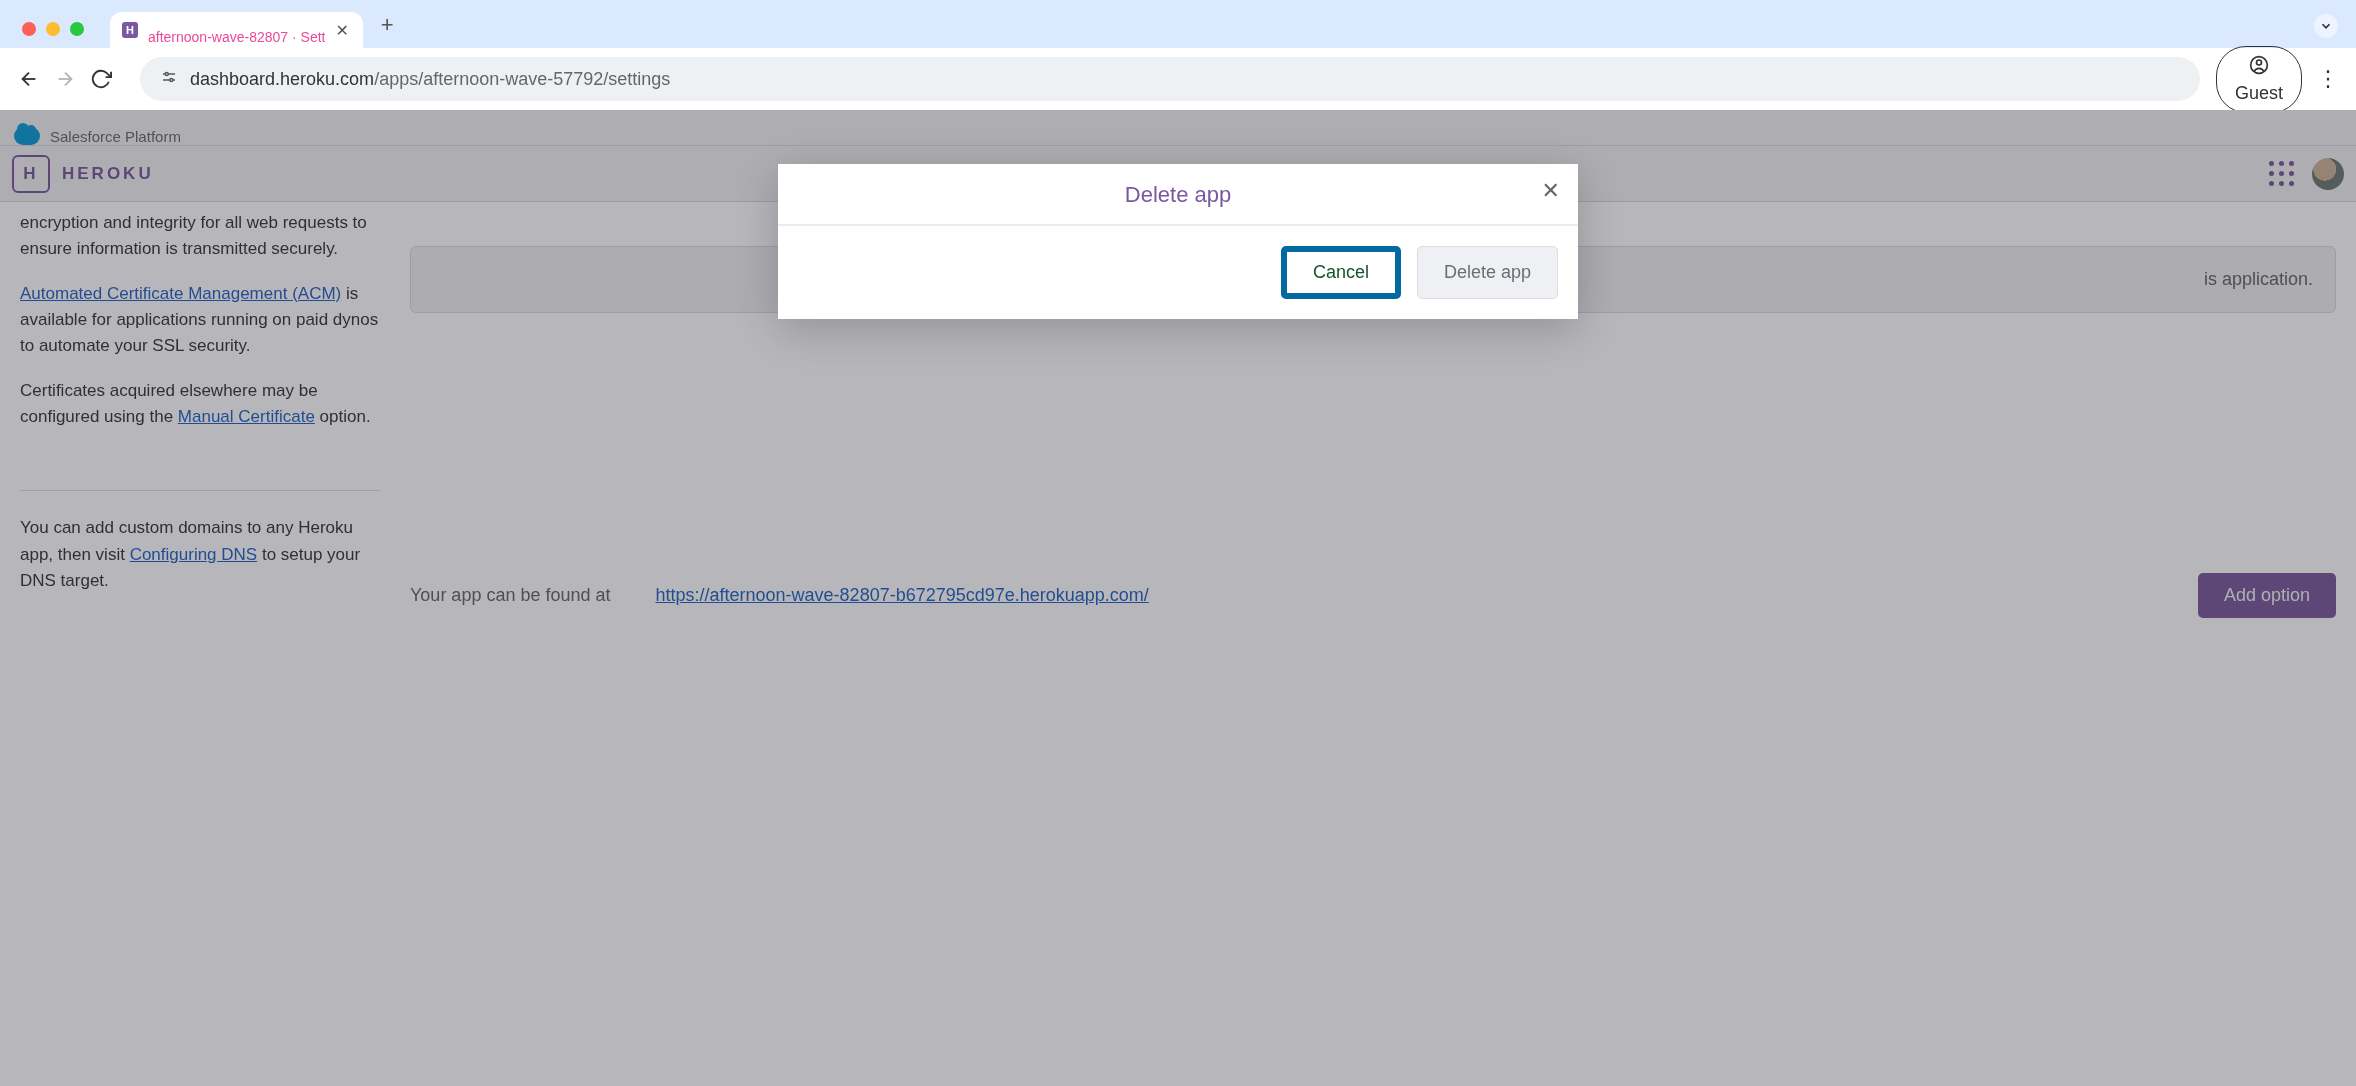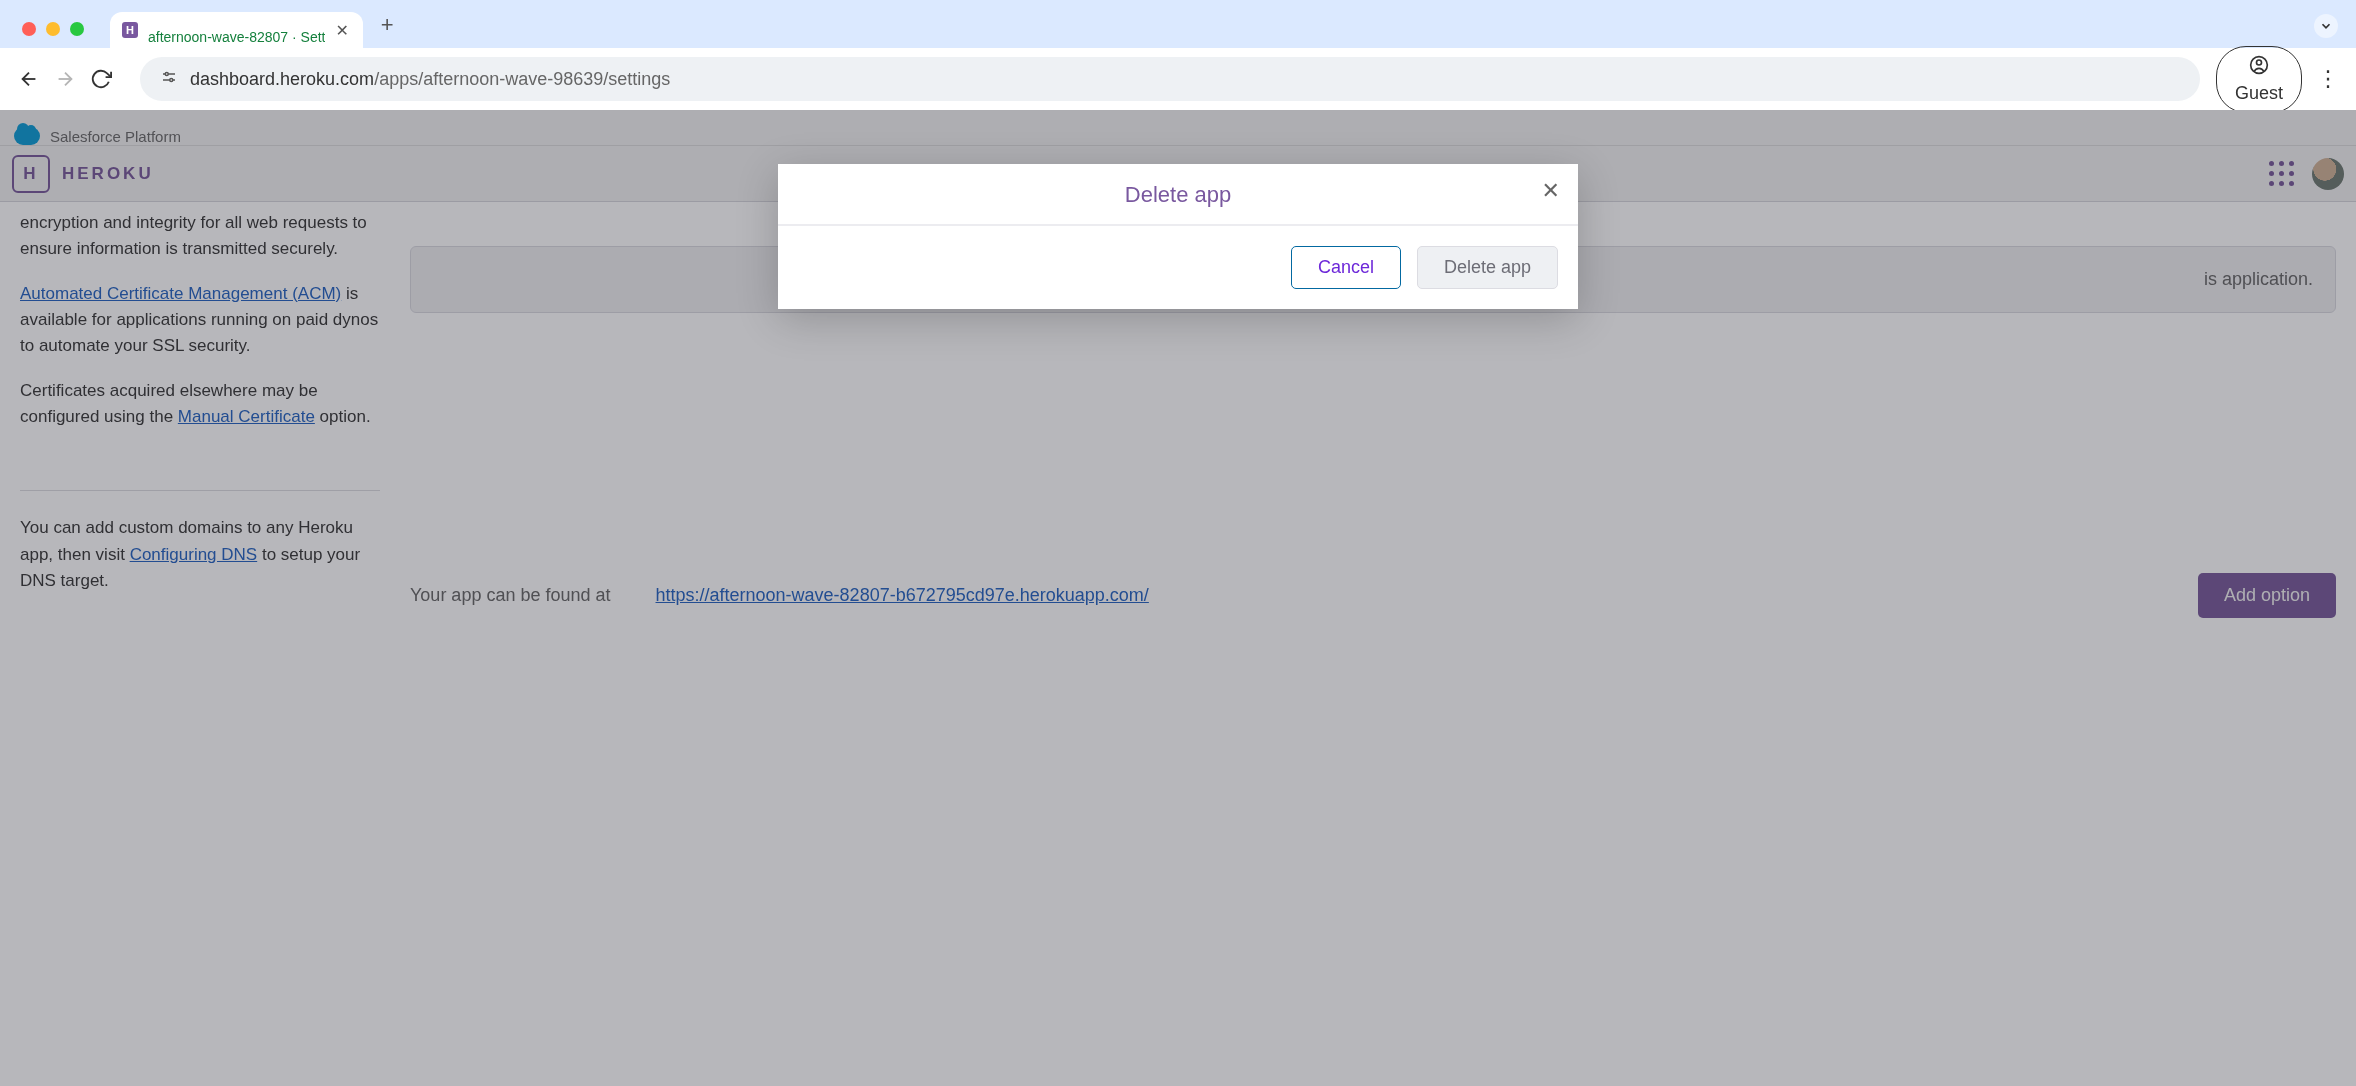--- a/index.html
+++ b/index.html
@@ -9,21 +9,21 @@
     
     .browser-chrome { background: #dbe9ff; }
     .tab-row { display: flex; align-items: flex-end; height: 48px; padding: 0 12px; }
     .traffic { display:flex; gap:10px; align-items:center; padding: 0 8px 12px 10px; }
     .traffic-dot { width:14px; height:14px; border-radius:50%; }
     .dot-red { background:#ff5f57; }
     .dot-yellow { background:#febc2e; }
     .dot-green { background:#28c840; }
     .tab { display:flex; align-items:center; gap:10px; background:#fff; border-radius: 12px 12px 0 0; height:36px; padding: 0 14px 0 12px; max-width: 300px; margin-left: 18px;}
     .tab-favicon { width:16px; height:16px; border-radius:3px; background:#79589f; display:flex; align-items:center; justify-content:center; color:#fff; font-weight:bold; font-size:11px;}
-    .tab-title { font-size: 14px; white-space: nowrap; overflow: hidden; text-overflow: ellipsis; max-width: 200px; color:#15803d;margin-top:14px;}
+    .tab-title { font-size: 14px; white-space: nowrap; overflow: hidden; text-overflow: ellipsis; max-width: 200px; color:#ec4899;margin-top:14px;}
     .tab-close { font-size: 16px; color:#555; cursor:pointer; }
     .new-tab { font-size: 22px; color:#555; padding: 0 10px 10px 18px; cursor:pointer; }
     .tab-row-right { margin-left: auto; padding-bottom: 10px; padding-right: 6px;}
     .dropdown-chevron { width:24px; height:24px; border-radius:50%; background: rgba(255,255,255,0.5); display:flex; align-items:center; justify-content:center; font-size:14px; color:#333; cursor:pointer;}
 
     .addr-row { background:#fff; display:flex; align-items:center; height:62px; padding: 0 14px; gap:6px;}
     .nav-btn { width:30px; height:30px; display:flex; align-items:center; justify-content:center; color:#333; cursor:pointer; }
     .nav-btn.disabled { color:#b5b5b5; cursor:default;}
     .nav-btn svg { width:22px; height:22px; }
     .url-bar { flex:1; background:#eef1f4; border-radius: 30px; height:44px; display:flex; align-items:center; padding: 0 20px; gap:12px; margin: 0 10px 0 18px;}
@@ -73,21 +73,21 @@
     
     .overlay { position:absolute; inset:0; background: rgba(50,50,60,0.35); display:flex; align-items:flex-start; justify-content:center; }
     .modal { width: 800px; background:#fff; border-radius:0; box-shadow: 0 10px 40px rgba(0,0,0,0.2); margin-top: 54px; overflow:hidden; }
     .modal-header { position:relative; text-align:center; padding: 18px 20px 16px; border-bottom:1px solid #ececf0; }
     .modal-title { color:#79589f; font-size:22px; font-weight:400; }
     .modal-close { position:absolute; right:18px; top:14px; font-size:22px; color:#666; cursor:pointer; background:none; border:none; }
     .modal-body { padding: 20px 22px 24px; font-size:18px; line-height:1.55; color:#333;}
     .app-code { font-family: ui-monospace, Menlo, Consolas, monospace; background:#f3f3f7; border:1px solid #e2e2ea; border-radius:4px; padding: 1px 5px; font-size:17px; letter-spacing:0.5px;}
     .confirm-input { width:100%; margin-top:14px; height:44px; border:1px solid #a188c4; border-radius:5px; padding: 0 12px; font-size:17px; outline:none; box-shadow: 0 0 0 3px rgba(121,88,159,0.12);}
     .modal-footer { border-top:1px solid #ececf0; padding: 20px; display:flex; justify-content:flex-end; gap:16px; }
-    .btn-cancel { background:#fff; color:#6d28d9; border:1px solid #0369a1; border-radius:5px; padding:10px 26px; font-size:18px; cursor:pointer; }
+    .btn-cancel { background:#fff; color:#14532d; border:6px solid #0369a1; border-radius:5px; padding:10px 26px; font-size:18px; cursor:pointer; }
     .btn-delete { background:#eef0f3; color:#6d6d76; border:1px solid #dcdce2; border-radius:5px; padding:10px 26px; font-size:18px; cursor:not-allowed; }
 
     .h-section { font-size:24px; color:#444; margin: 26px 0 14px; font-weight:400;}
   </style>
 </head>
 <body>
 
 <div class="browser-chrome">
   <div class="tab-row">
     <div class="traffic">
@@ -131,21 +131,21 @@
     <div class="url-bar">
       <span class="site-info-icon">
         <svg viewBox="0 0 24 24" width="18" height="18" fill="none" stroke="currentColor" stroke-width="2">
             <line x1="4" y1="8" x2="20" y2="8"></line>
             <line x1="4" y1="16" x2="20" y2="16"></line>
             <circle cx="9" cy="8" r="2" fill="#fff"></circle>
             <circle cx="15" cy="16" r="2" fill="#fff"></circle>
           </svg>
       </span>
       <span class="url-text">
-        <span>dashboard.heroku.com</span><span class="url-dim">/apps/afternoon-wave-98639/settings</span>
+        <span>dashboard.heroku.com</span><span class="url-dim">/apps/afternoon-wave-57792/settings</span>
       </span>
     </div>
     <div class="guest-chip">
       <svg viewBox="0 0 24 24" fill="none" stroke="currentColor" stroke-width="2">
           <circle cx="12" cy="12" r="10"></circle>
           <circle cx="12" cy="9" r="3"></circle>
           <path d="M6 20c1.5-3 4-4 6-4s4.5 1 6 4"></path>
         </svg>
       <span>Guest</span>
     </div>

